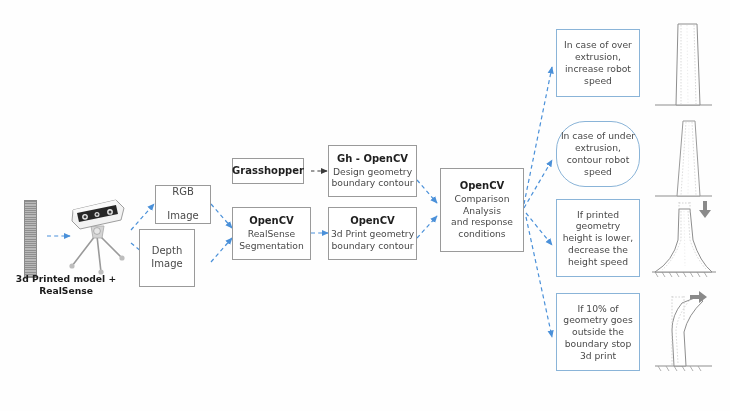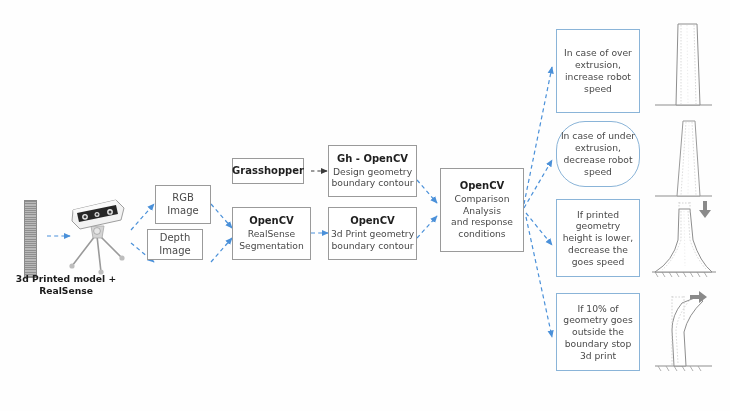--- a/index.html
+++ b/index.html
@@ -171,26 +171,26 @@
     </g>
   </svg>
 
   <div class="model-bar" style="left:24px;top:200px;width:11px;height:76px;"></div>
 
   <div class="caption" style="left:6px;top:273px;width:120px;">
     <div>3d Printed model +</div>
     <div>RealSense</div>
   </div>
 
-  <div class="box gray fs10" style="left:155px;top:185px;width:56px;height:39px;">
+  <div class="box gray fs10" style="left:155px;top:185px;width:56px;height:39px;justify-content:space-between;">
     <div class="b-line">RGB</div>
     <div class="b-line">Image</div>
   </div>
 
-  <div class="box gray fs10" style="left:147px;top:229px;width:56px;height:31px;">
+  <div class="box gray fs10" style="left:139px;top:229px;width:56px;height:58px;">
     <div class="b-line">Depth</div>
     <div class="b-line">Image</div>
   </div>
 
   <div class="box gray fs10" style="left:232px;top:158px;width:72px;height:26px;">
     <div class="b-title">Grasshopper</div>
   </div>
 
   <div class="box gray fs9" style="left:328px;top:145px;width:89px;height:52px;">
     <div class="b-title fs10">Gh - OpenCV</div>
@@ -211,40 +211,40 @@
   </div>
 
   <div class="box gray fs9" style="left:440px;top:168px;width:84px;height:84px;">
     <div class="b-title fs10">OpenCV</div>
     <div class="b-line">Comparison</div>
     <div class="b-line">Analysis</div>
     <div class="b-line">and response</div>
     <div class="b-line">conditions</div>
   </div>
 
-  <div class="box blue fs9" style="left:556px;top:29px;width:84px;height:84px;">
+  <div class="box blue fs9" style="left:556px;top:29px;width:84px;height:68px;">
     <div class="b-line">In case of over</div>
     <div class="b-line">extrusion,</div>
     <div class="b-line">increase  robot</div>
     <div class="b-line">speed</div>
   </div>
 
   <div class="box blue fs9" style="left:556px;top:121px;width:84px;height:66px;border-radius:29px;">
     <div class="b-line">In case of under</div>
     <div class="b-line">extrusion,</div>
-    <div class="b-line">decrease robot</div>
+    <div class="b-line">contour robot</div>
     <div class="b-line">speed</div>
   </div>
 
   <div class="box blue fs9" style="left:556px;top:199px;width:84px;height:78px;">
     <div class="b-line">If printed</div>
     <div class="b-line">geometry</div>
     <div class="b-line">height is lower,</div>
     <div class="b-line">decrease the</div>
-    <div class="b-line">goes speed</div>
+    <div class="b-line">height speed</div>
   </div>
 
   <div class="box blue fs9" style="left:556px;top:293px;width:84px;height:78px;">
     <div class="b-line">If 10% of</div>
     <div class="b-line">geometry goes</div>
     <div class="b-line">outside the</div>
     <div class="b-line">boundary stop</div>
     <div class="b-line">3d print</div>
   </div>
 

